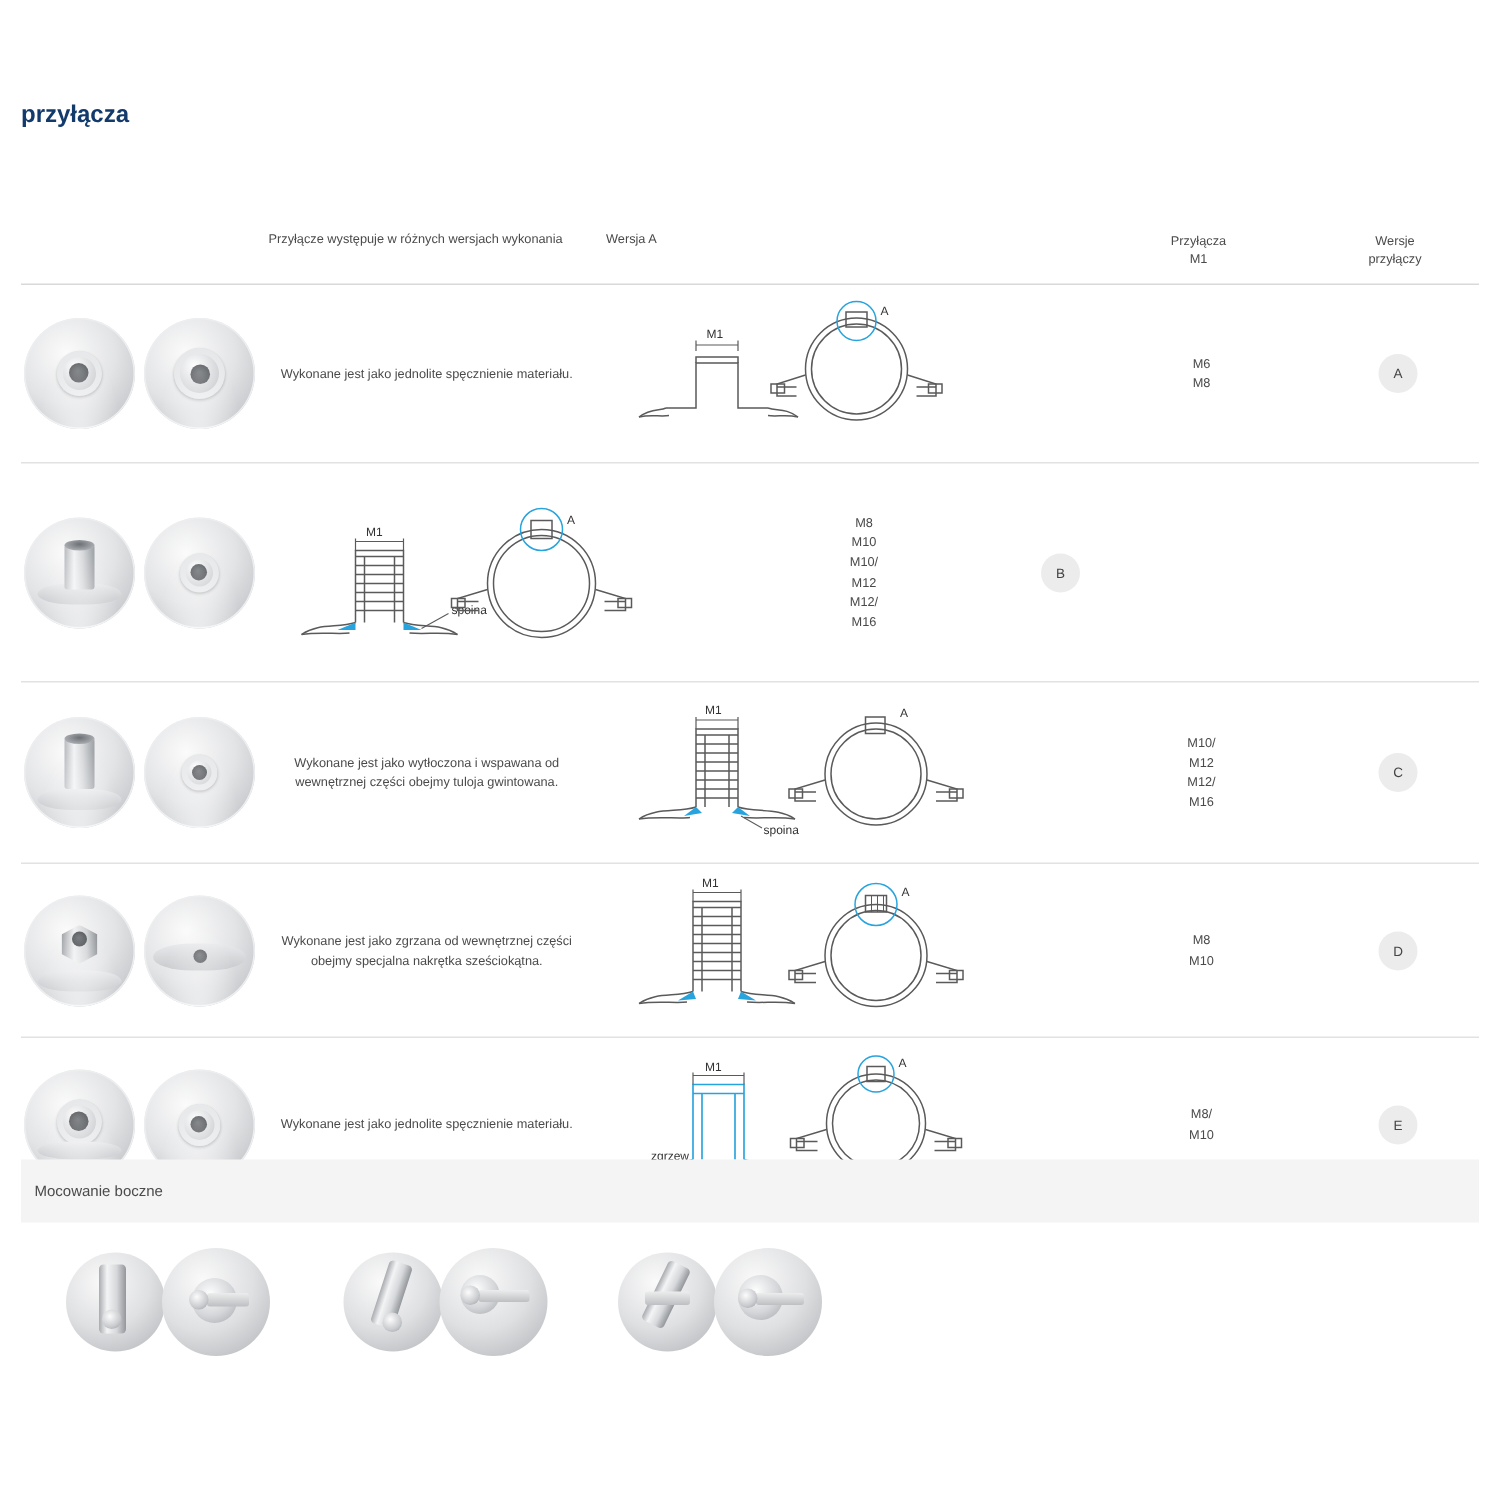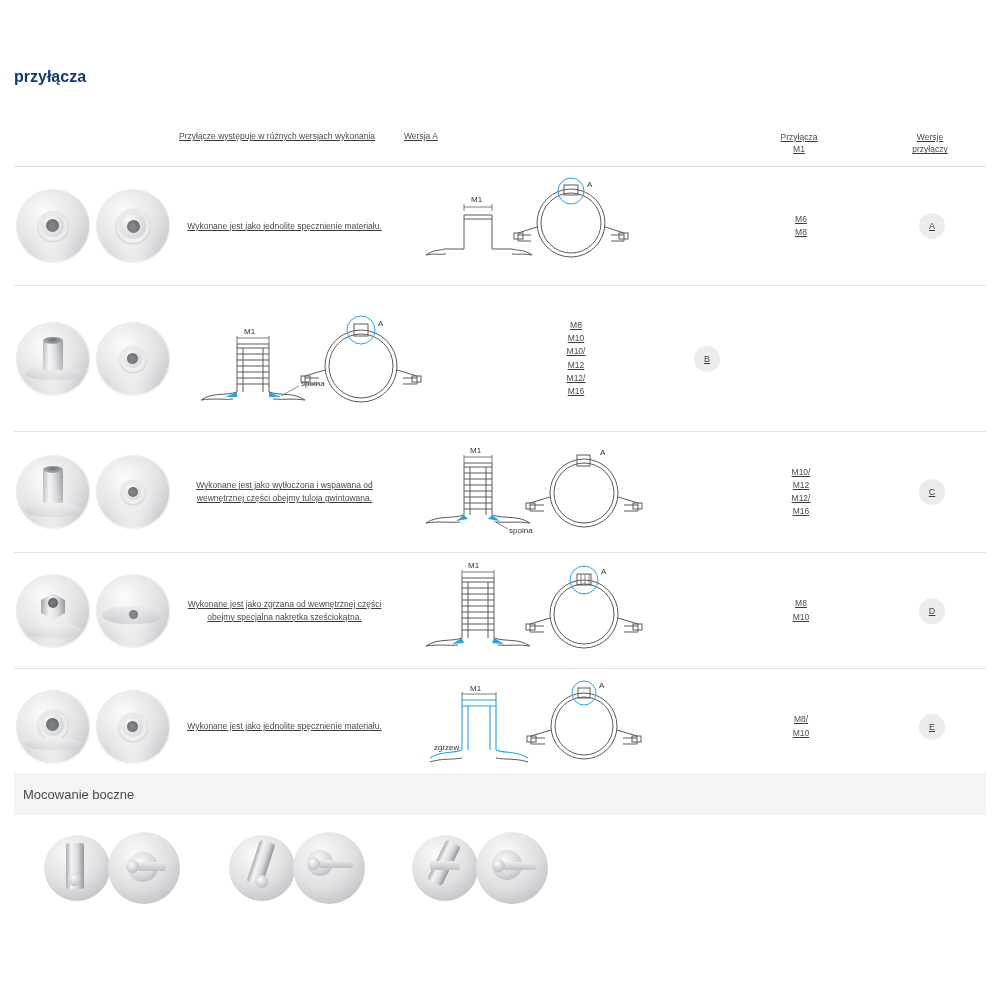--- a/index.html
+++ b/index.html
@@ -33,23 +33,22 @@
     color: #123a6b;
     line-height: 1.35;
     width: 220px;
   }
   .title span { display: block; }
 
   
   .tbl {
     position: absolute;
     left: 14px;
-    top: 119px;
+    top: 142px;
     width: 972px;
-    text-decoration: underline;
   }
   .hdr {
     display: flex;
     align-items: flex-start;
     height: 48px;
     border-bottom: 1px solid #d9d9d9;
     font-size: 8.5px;
     color: #4a4a4a;
     padding-top: 12px;
     box-sizing: border-box;
@@ -176,21 +175,21 @@
     position: absolute;
     left: 14px;
     top: 773px;
     width: 972px;
     height: 42px;
     background: #f4f4f4;
     display: flex;
     align-items: center;
     box-sizing: border-box;
     padding-left: 9px;
-    font-size: 13px;
+    font-size: 10px;
     color: #4a4a4a;
   }
   .gallery {
     position: absolute;
     left: 14px;
     top: 822px;
     width: 972px;
     height: 110px;
   }
   .gitem {

